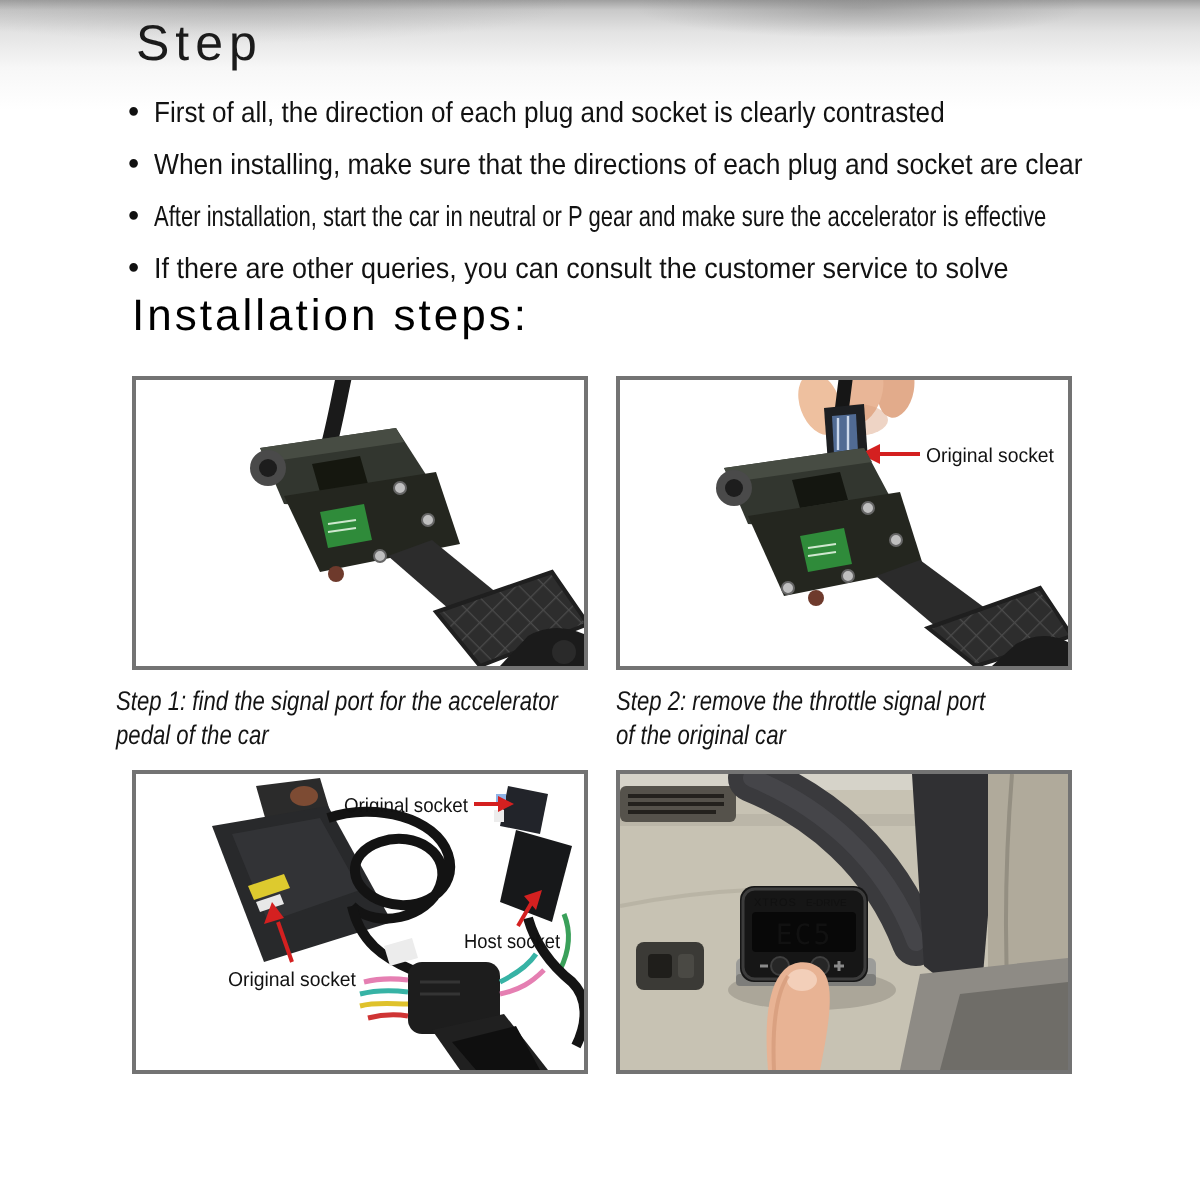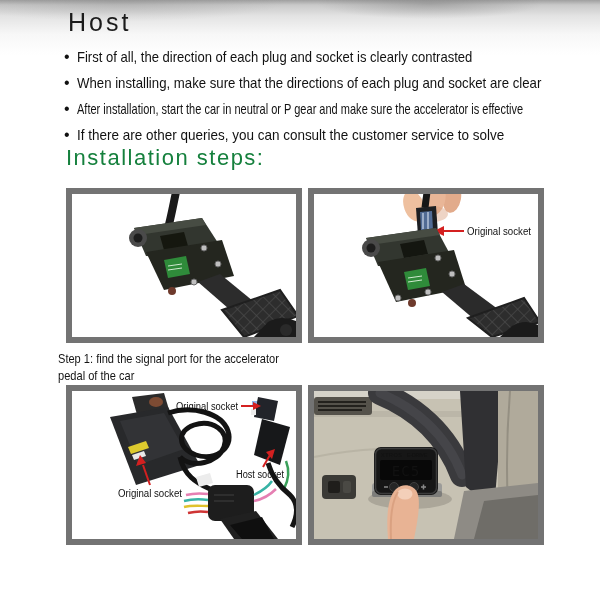--- a/index.html
+++ b/index.html
@@ -14,45 +14,45 @@
   .tips-title{position:absolute;left:68px;top:8px;margin:0;font-size:25px;font-weight:400;
     letter-spacing:3px;color:#1b1b1b;}
   .bullets{position:absolute;left:64px;top:44px;margin:0;padding:0;list-style:none;}
   .bullets li{height:26px;display:flex;align-items:center;white-space:nowrap;}
   .dot{font-size:16px;margin-right:7px;color:#111;}
   .btext{display:inline-block;transform-origin:0 50%;font-size:14.5px;font-weight:500;color:#121212;}
   .sx90{transform:scaleX(.90);} .sx91{transform:scaleX(.91);}
   .sx76{transform:scaleX(.76);} .sx93{transform:scaleX(.93);}
   
   .install-title{position:absolute;left:66px;top:145px;margin:0;font-size:22px;font-weight:400;
-    letter-spacing:1.5px;color:#15803d;}
+    letter-spacing:1.5px;color:#000000;}
   .steps{position:absolute;left:66px;top:188px;display:grid;grid-template-columns:228px 228px;
     column-gap:14px;}
   figure{margin:0;}
   .r1{height:197px;}
-  .frame{border:6px solid #737373;background:#ec4899;overflow:hidden;}
+  .frame{border:2px solid #737373;background:#ec4899;overflow:hidden;}
   .r1 .frame{width:224px;height:143px;}
   .r2 .frame{width:224px;height:148px;}
-  .cap{margin:8px 0 0 0;}
+  .cap{margin:8px 0 0 0;font-style:italic;}
   .r2 .cap{margin-top:9px;}
   .s1 .cap{margin-left:-8px;}
   .s3 .cap{margin-left:-5px;}
   .cl{white-space:nowrap;display:block;transform:scaleX(.82);transform-origin:0 50%;
     font-size:13.5px;line-height:16.5px;font-weight:500;color:#141414;}
   svg{display:block;}
   svg text{font-family:"Liberation Sans",sans-serif;fill:#111;}
   svg text.led{font-family:"DejaVu Sans Mono",monospace;}
 </style>
 </head>
 <body>
 
 <div class="page">
 
   <div class="tips-header">
-    <h1 class="tips-title">Host</h1>
+    <h1 class="tips-title">Step</h1>
     <ul class="bullets">
       <li>
         <span class="dot">•</span>
         <span class="btext sx90">First of all, the direction of each plug and socket is clearly contrasted</span>
       </li>
       <li>
         <span class="dot">•</span>
         <span class="btext sx91">When installing, make sure that the directions of each plug and socket are clear</span>
       </li>
       <li>
@@ -150,20 +150,24 @@
             <circle cx="138" cy="80" r="3" fill="#bfbfbf" stroke="#666"></circle>
             <circle cx="114" cy="98" r="3" fill="#bfbfbf" stroke="#666"></circle>
             <circle cx="84" cy="104" r="3" fill="#bfbfbf" stroke="#666"></circle>
             <circle cx="98" cy="109" r="4" fill="#6e3a2c"></circle>
             <polygon points="128,98 150,90 196,124 174,137" fill="#2b2b2b"></polygon>
             <polygon points="154,124 210,104 226,128 178,143" fill="url(#diamB)" stroke="#1f1f1f" stroke-width="2"></polygon>
             <path d="M198,132 Q212,124 226,132 L226,143 L186,143 Z" fill="#1b1b1b"></path>
           </g>
         </svg>
       </div>
+      <figcaption class="cap">
+        <span class="cl">Step 2: remove the throttle signal port</span>
+        <span class="cl">of the original car</span>
+      </figcaption>
     </figure>
 
     <figure class="step r2 s3">
       <div class="frame">
         <svg width="224" height="148" viewBox="0 0 224 148">
           <rect width="224" height="148" fill="#ffffff"></rect>
           <g>
             <polygon points="60,6 92,2 98,22 66,27" fill="#2b2b2b"></polygon>
             <ellipse cx="84" cy="11" rx="7" ry="5" fill="#7d4b33"></ellipse>
             <polygon points="38,26 96,16 128,74 64,94" fill="#28292b"></polygon>

